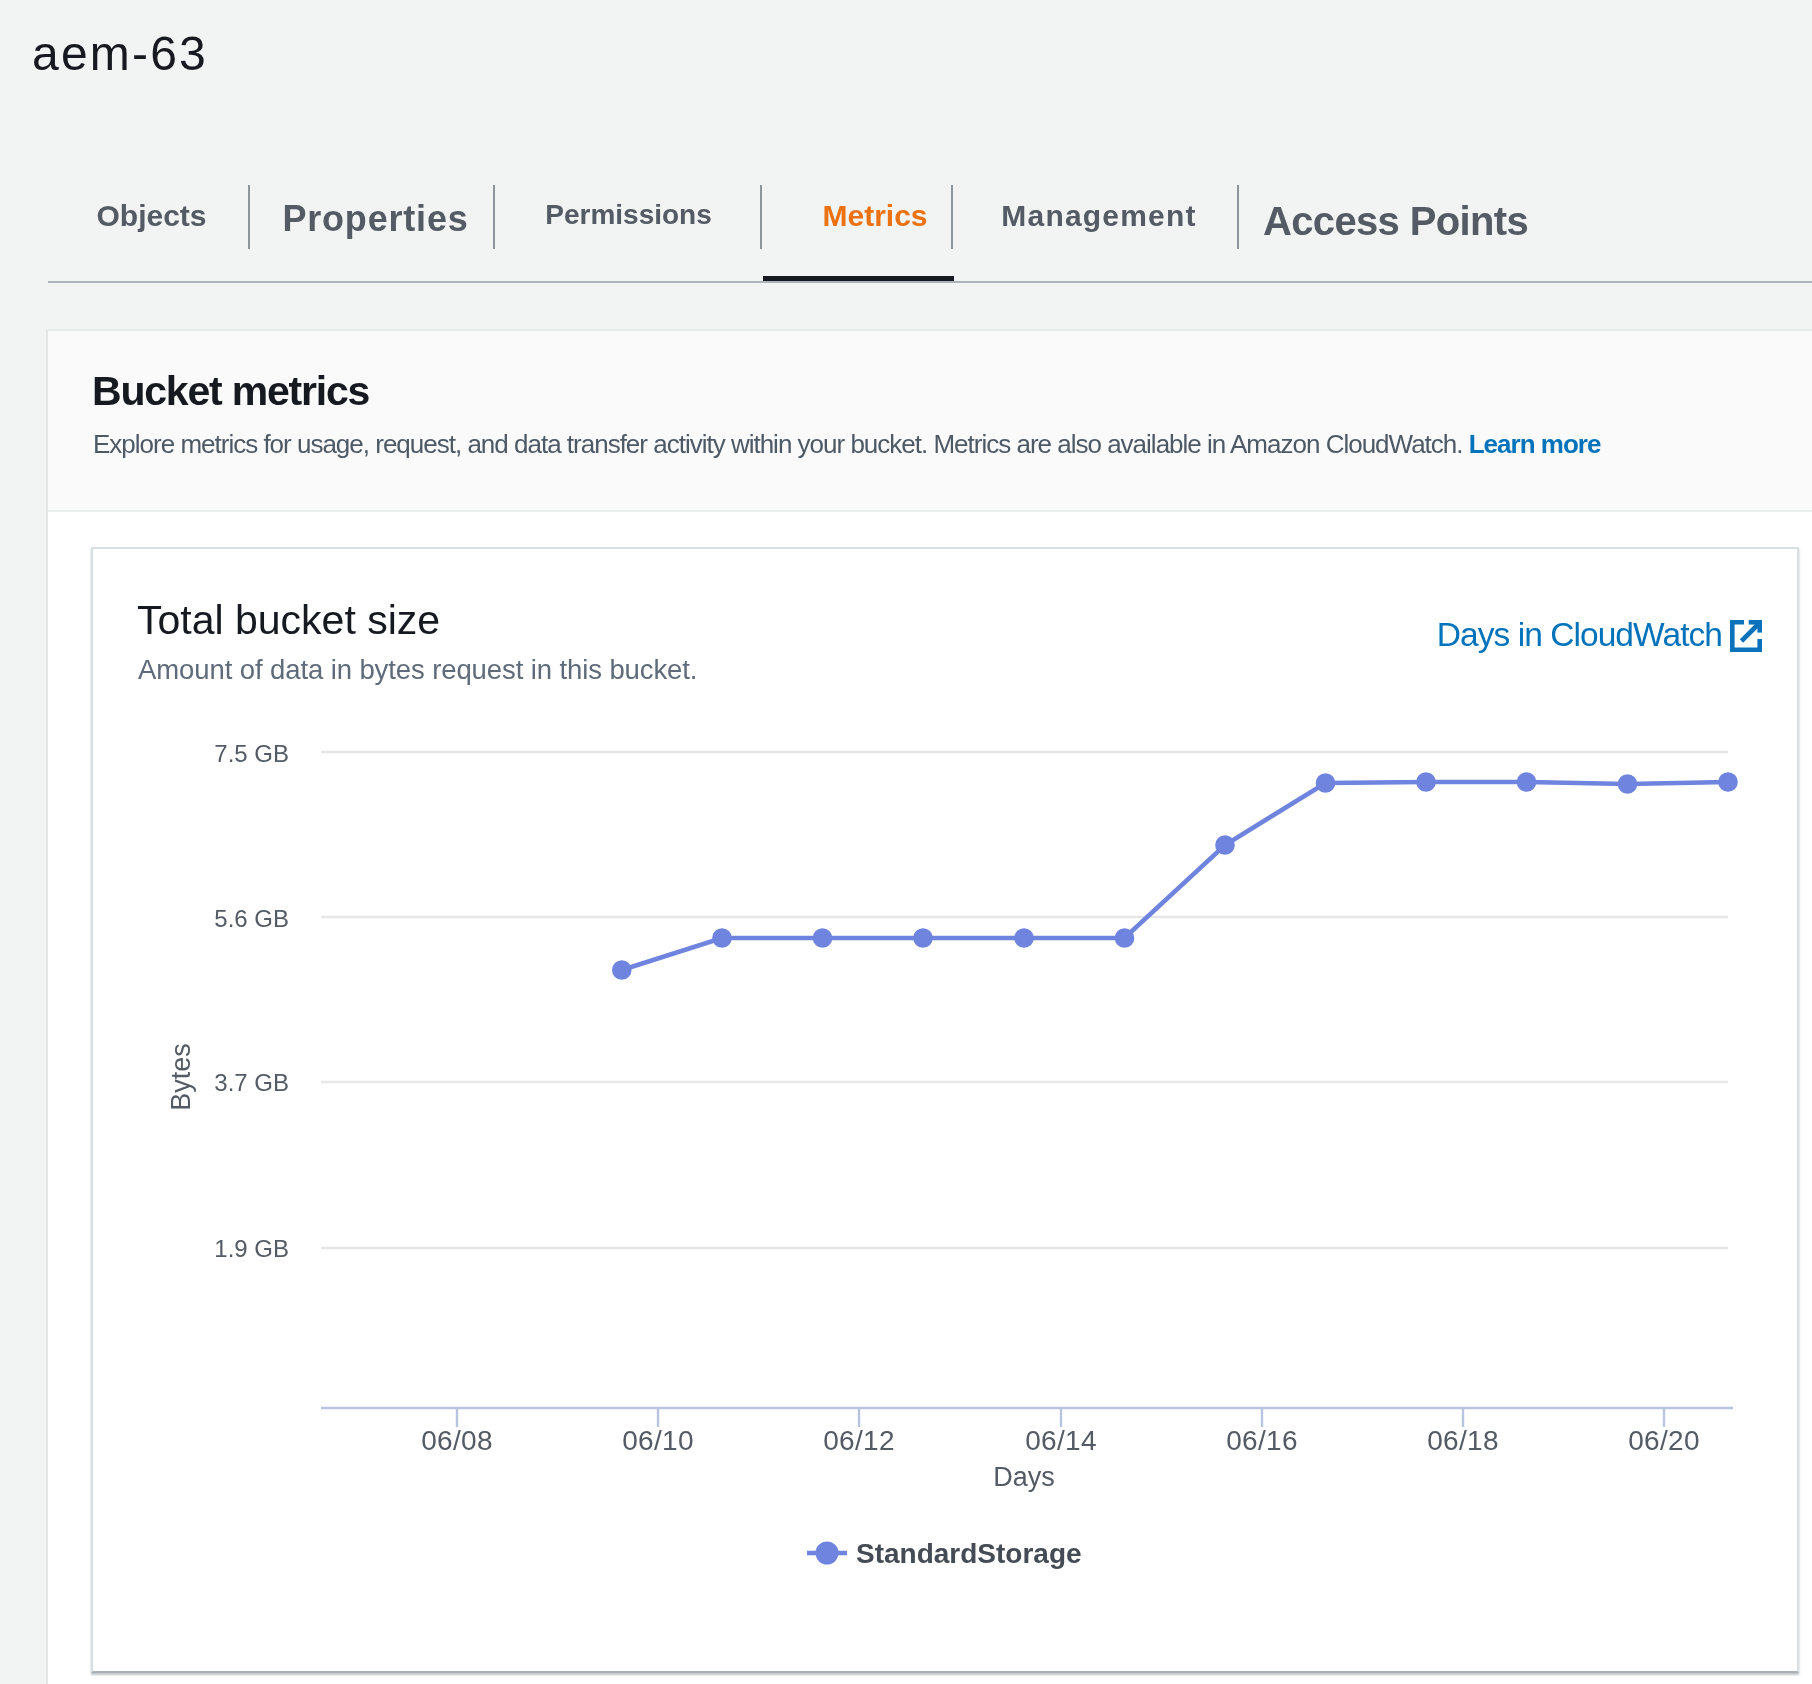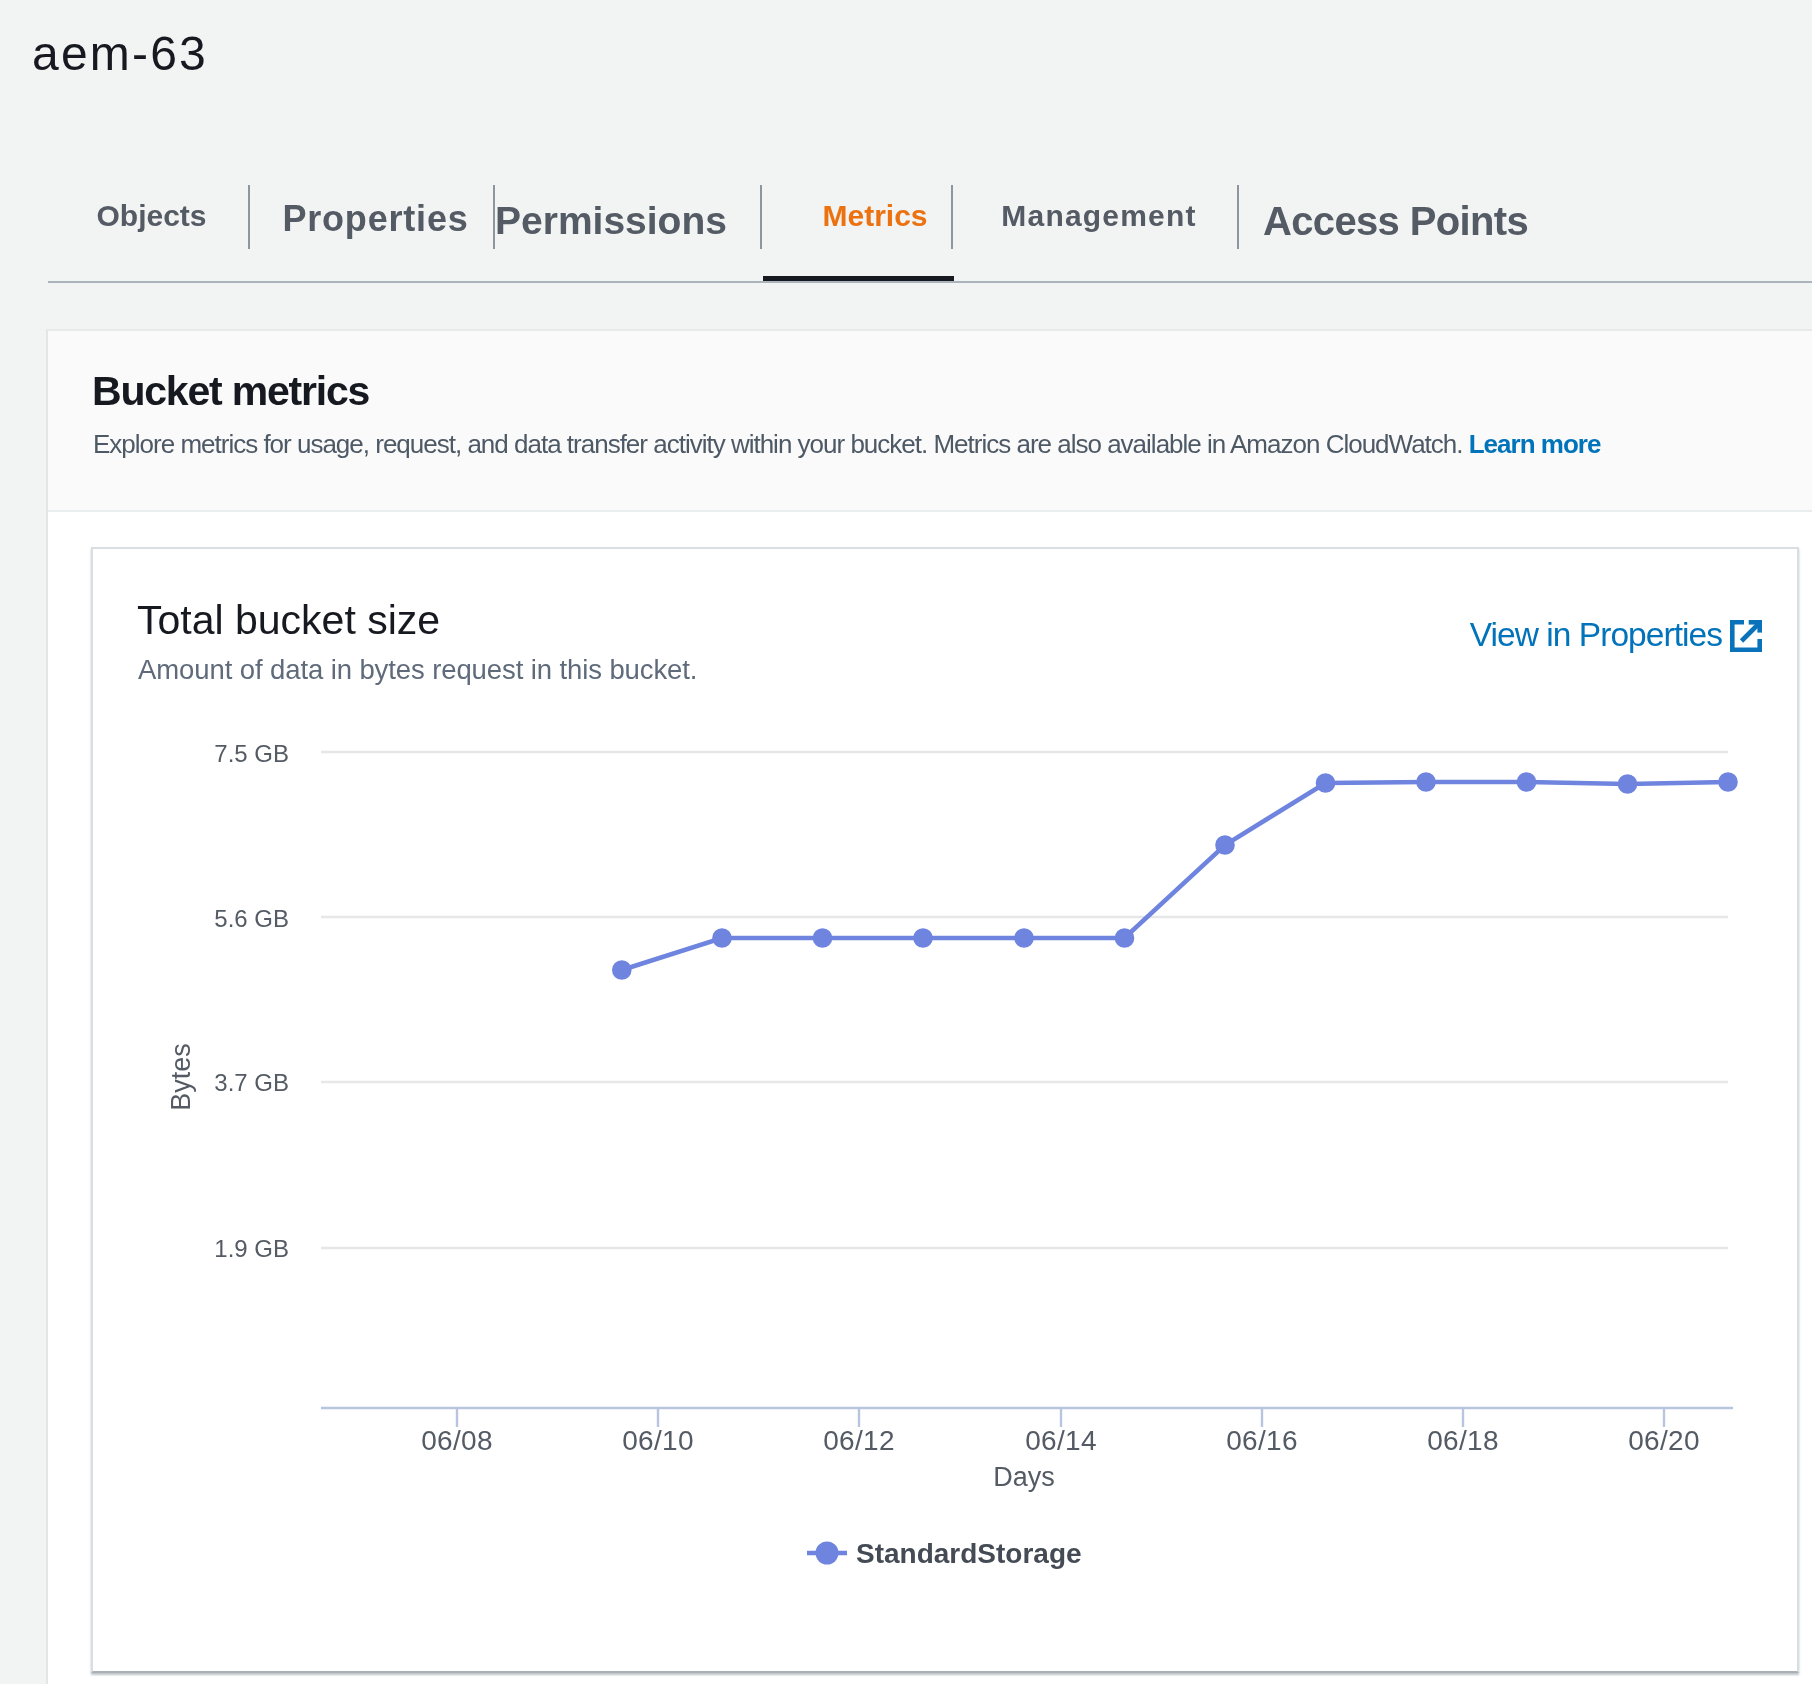--- a/index.html
+++ b/index.html
@@ -11,21 +11,21 @@
   }
   .abs{position:absolute;line-height:1;white-space:nowrap;}
 </style>
 </head>
 <body>
 
 <div class="abs" id="pagetitle" style="left:32px;top:30.4px;font-size:48px;letter-spacing:2.2px;color:#16191f;">aem-63</div>
 
 <div class="abs tab" style="left:51px;width:201px;top:201.4px;text-align:center;font-size:30px;font-weight:bold;color:#545b64;">Objects</div>
 <div class="abs tab" style="left:253px;width:245px;top:201.4px;text-align:center;font-size:36px;font-weight:bold;letter-spacing:0.8px;color:#545b64;">Properties</div>
-<div class="abs tab" style="left:495px;width:267px;top:201.4px;font-size:39px;font-weight:bold;color:#545b64;">Permissions</div>
+<div class="abs tab" style="left:495px;width:267px;top:201.4px;text-align:center;font-size:28px;font-weight:bold;color:#545b64;">Permissions</div>
 <div class="abs tab" style="left:761px;width:228px;top:201.4px;text-align:center;font-size:30px;font-weight:bold;color:#ec7211;">Metrics</div>
 <div class="abs tab" style="left:956px;width:286px;top:201.4px;text-align:center;font-size:30px;font-weight:bold;letter-spacing:1.2px;color:#545b64;">Management</div>
 <div class="abs tab" style="left:1238px;width:290px;top:201.4px;text-align:right;font-size:40px;font-weight:bold;letter-spacing:-0.65px;color:#545b64;">Access Points</div>
 
 <div class="abs" style="left:248px;top:185px;width:2px;height:64px;background:#8d969c;"></div>
 <div class="abs" style="left:493px;top:185px;width:2px;height:64px;background:#8d969c;"></div>
 <div class="abs" style="left:760px;top:185px;width:2px;height:64px;background:#8d969c;"></div>
 <div class="abs" style="left:951px;top:185px;width:2px;height:64px;background:#8d969c;"></div>
 <div class="abs" style="left:1237px;top:185px;width:2px;height:64px;background:#8d969c;"></div>
 
@@ -36,21 +36,21 @@
 
 <div class="abs" style="left:48px;top:331px;width:1764px;height:179px;background:#fafafa;border-bottom:2px solid #eaeded;"></div>
 <div class="abs" style="left:92px;top:371.2px;font-size:41px;font-weight:bold;letter-spacing:-1.2px;color:#16191f;">Bucket metrics</div>
 <div class="abs" style="left:93px;top:430.9px;font-size:26px;color:#4e5966;letter-spacing:-1.0px;">Explore metrics for usage, request, and data transfer activity within your bucket. Metrics are also available in Amazon CloudWatch. <b style="color:#0073bb">Learn more</b></div>
 
 <div class="abs" style="left:91px;top:547px;width:1704px;height:1122px;background:#ffffff;border:2px solid #d9dee0;border-bottom:2px solid #a9b1b7;box-shadow:0 2px 2px rgba(125,135,145,0.5);"></div>
 
 <div class="abs" style="left:137px;top:599.6px;font-size:41px;color:#16191f;">Total bucket size</div>
 <div class="abs" style="left:138px;top:656.3px;font-size:27.5px;color:#5f6b7a;letter-spacing:-0.1px;">Amount of data in bytes request in this bucket.</div>
 
-<div class="abs" style="right:90px;top:618px;font-size:33.5px;letter-spacing:-0.95px;color:#0073bb;">View in Properties</div>
+<div class="abs" style="right:90px;top:618px;font-size:33.5px;letter-spacing:-0.95px;color:#0073bb;">Days in CloudWatch</div>
 <svg class="abs" style="left:1730px;top:620px;" width="33" height="32" viewBox="0 0 33 32" fill="none" stroke="#0a72ba" stroke-width="4.6">
   <path d="M14 2.3 H2.3 V29.7 H29.7 V19"></path>
   <path d="M11.5 21 L28 4.5"></path>
   <path d="M18.7 2.3 H32"></path>
   <path d="M29.7 0 V12.6"></path>
 </svg>
 
 <svg class="abs" style="left:0;top:0;" width="1812" height="1684" viewBox="0 0 1812 1684" font-family="Liberation Sans, sans-serif">
 
   <g stroke="#e5e7e9" stroke-width="2.4">

